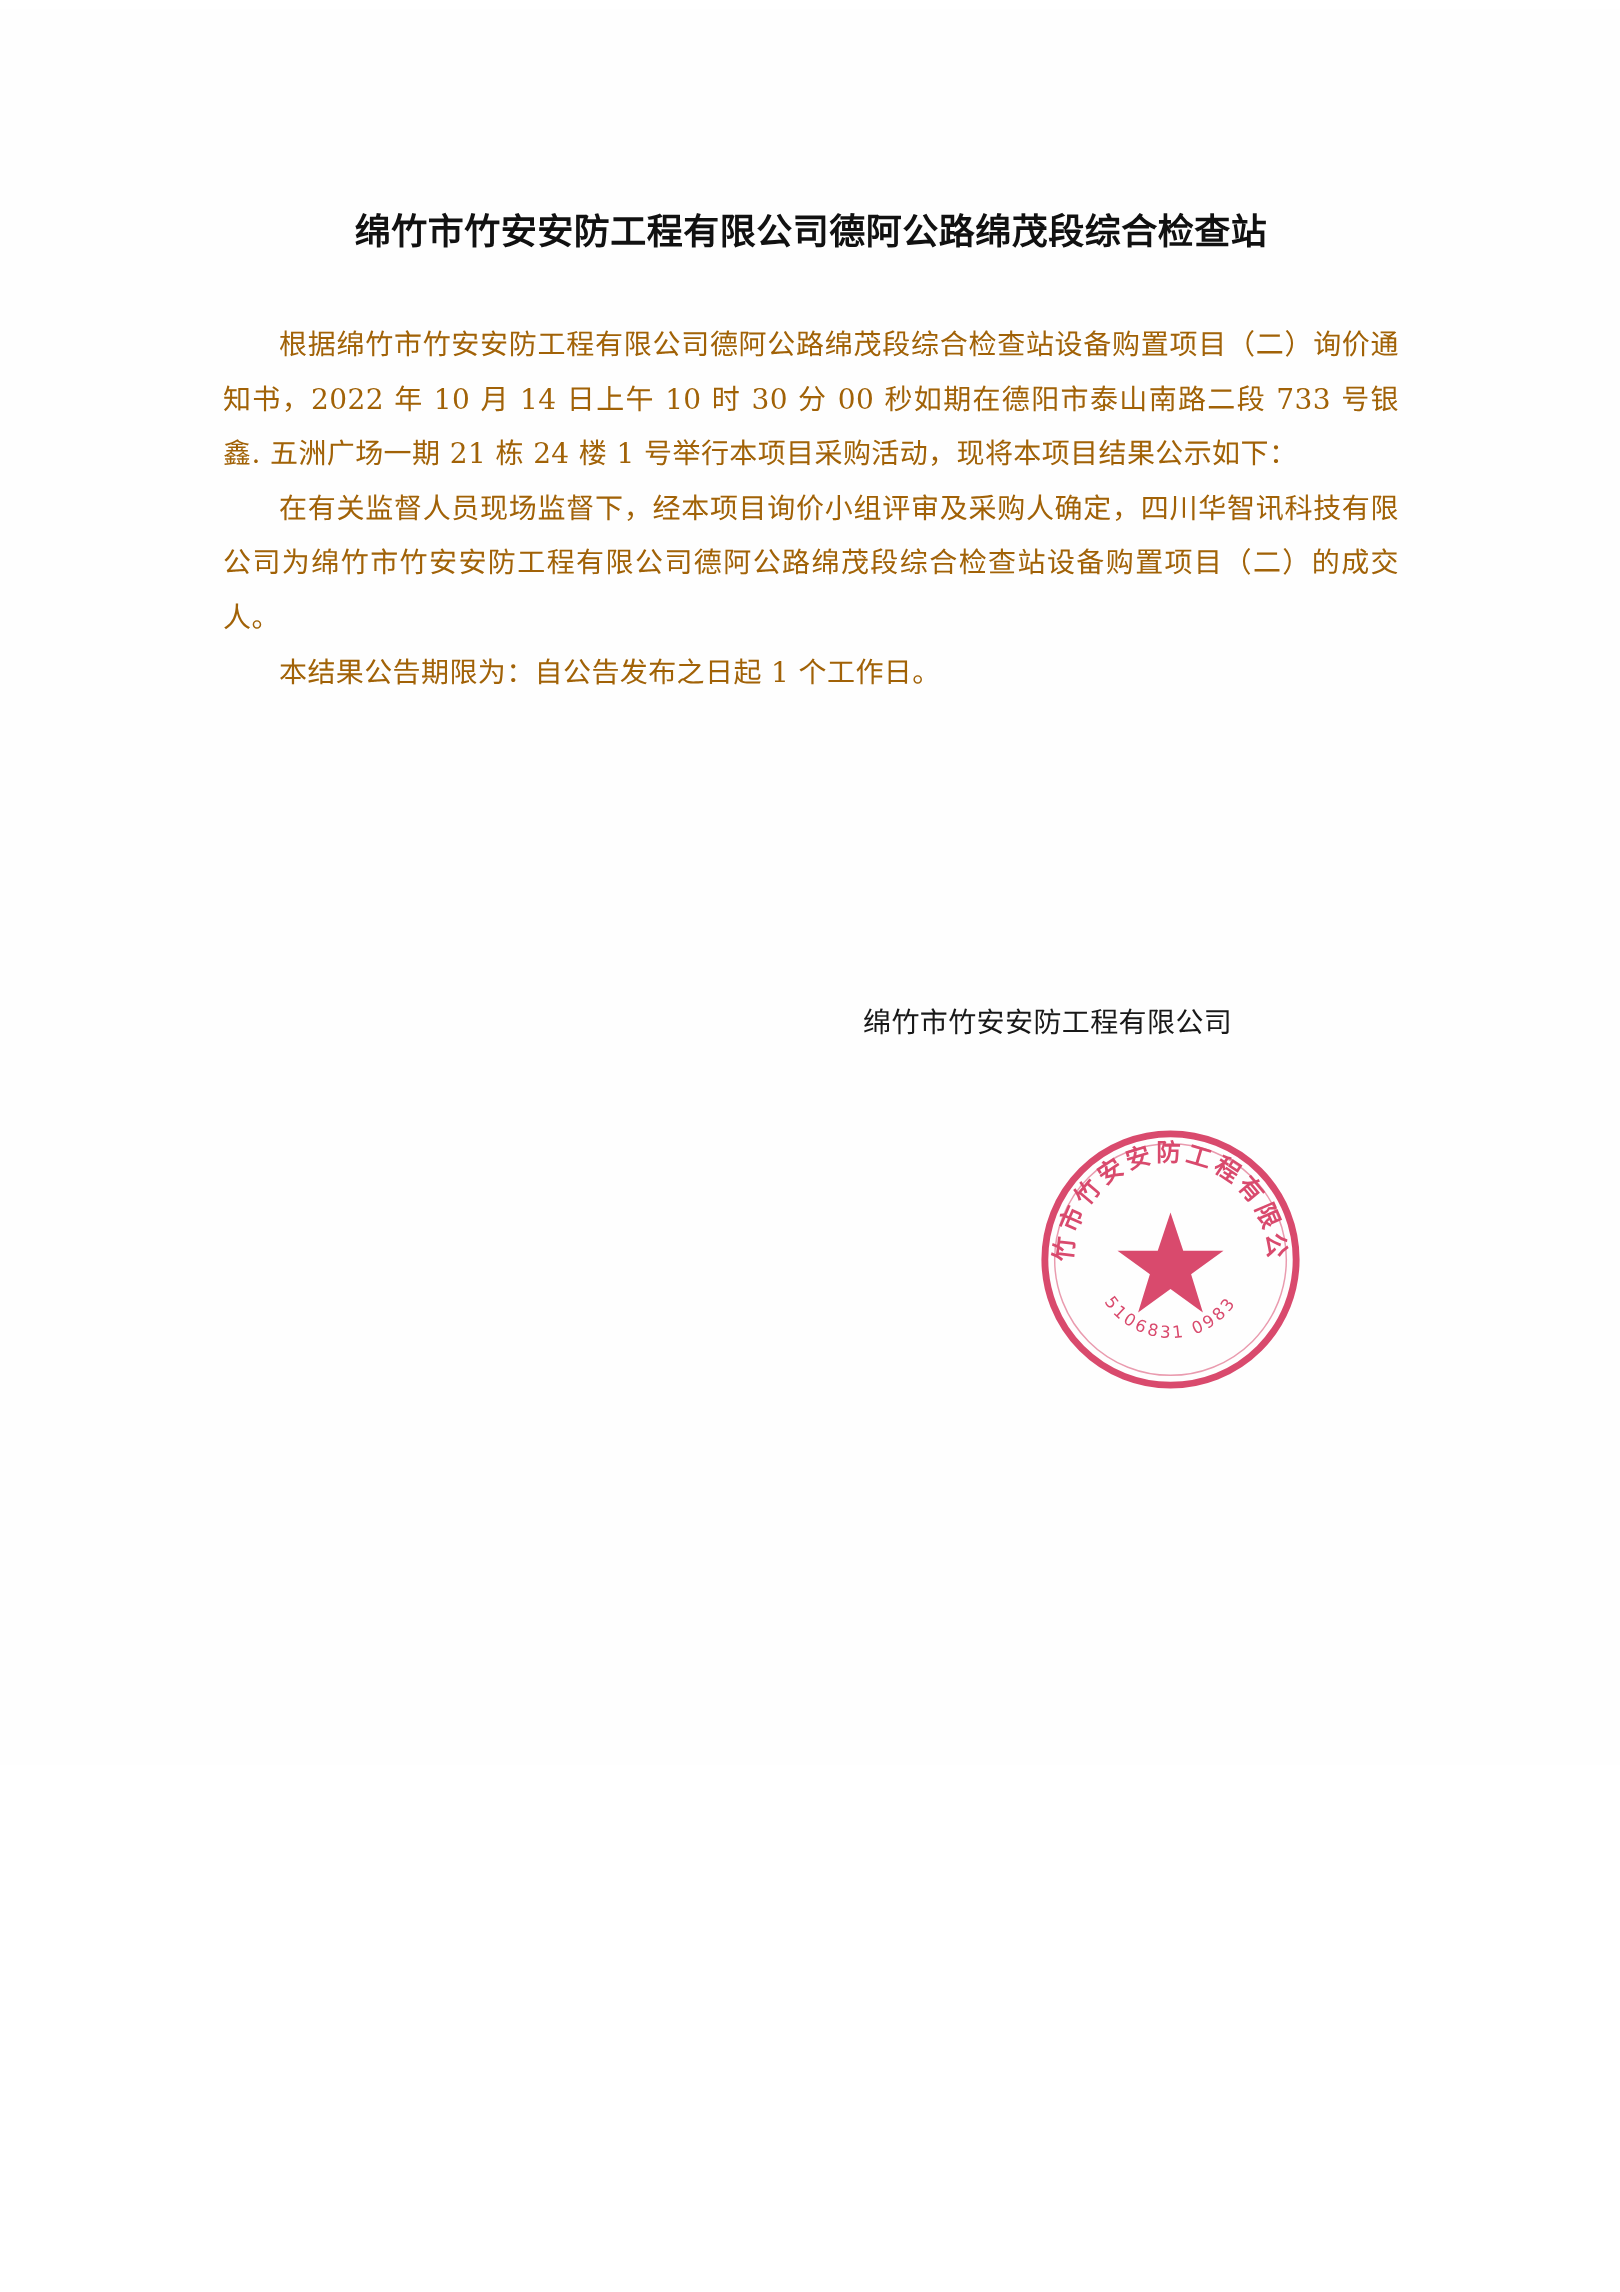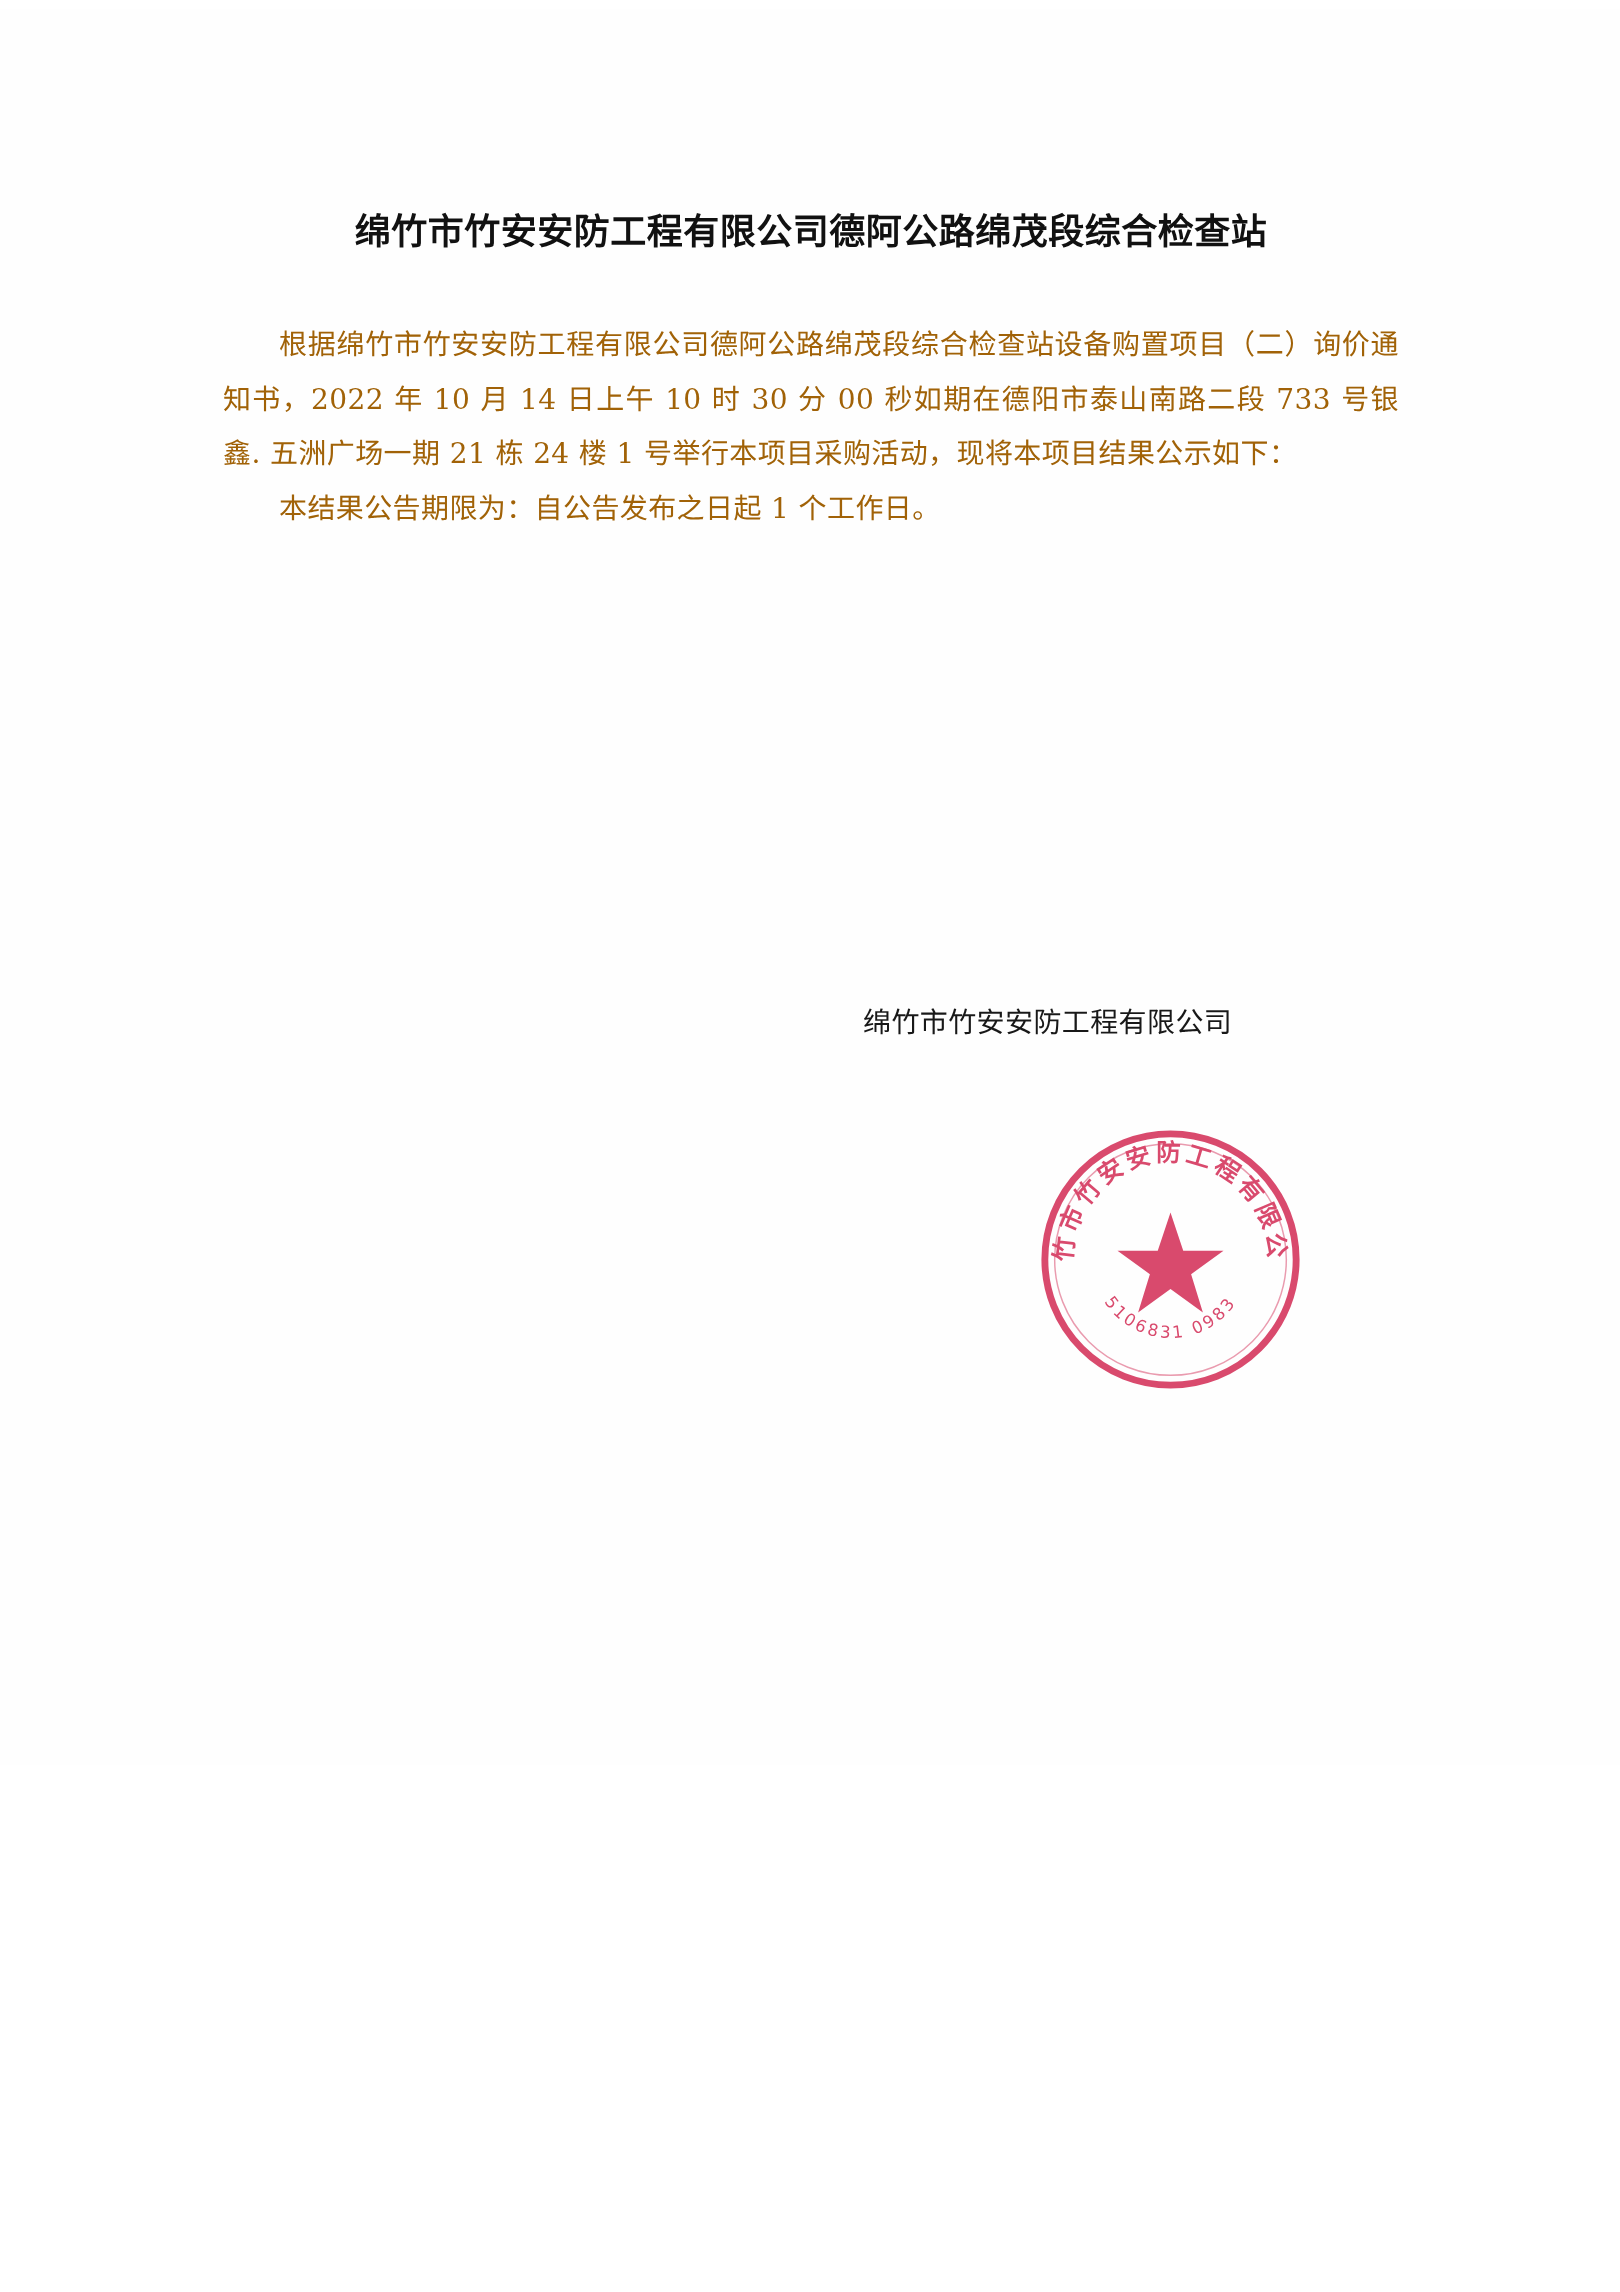--- a/index.html
+++ b/index.html
@@ -112,20 +112,21 @@
 
 <div class="page">
 
   <div class="doc-body">
 
     <h1 class="doc-title">
       <span class="line">绵竹市竹安安防工程有限公司德阿公路绵茂段综合检查站</span>
     </h1>
 
     <p class="para first">根据绵竹市竹安安防工程有限公司德阿公路绵茂段综合检查站设备购置项目（二）询价通知书，2022 年 10 月 14 日上午 10 时 30 分 00 秒如期在德阳市泰山南路二段 733 号银鑫. 五洲广场一期 21 栋 24 楼 1 号举行本项目采购活动，现将本项目结果公示如下：</p>
+    <p class="para tight">在有关监督人员现场监督下，经本项目询价小组评审及采购人确定，四川华智讯科技有限公司为绵竹市竹安安防工程有限公司德阿公路绵茂段综合检查站设备购置项目（二）的成交人。</p>
     <p class="para tight">本结果公告期限为：自公告发布之日起 1 个工作日。</p>
 
   </div>
 
   <div class="sign-block">
     <span class="sign-line">绵竹市竹安安防工程有限公司</span>
   </div>
 
   <div class="seal">
     <svg viewBox="0 0 272 272" xmlns="http://www.w3.org/2000/svg">

